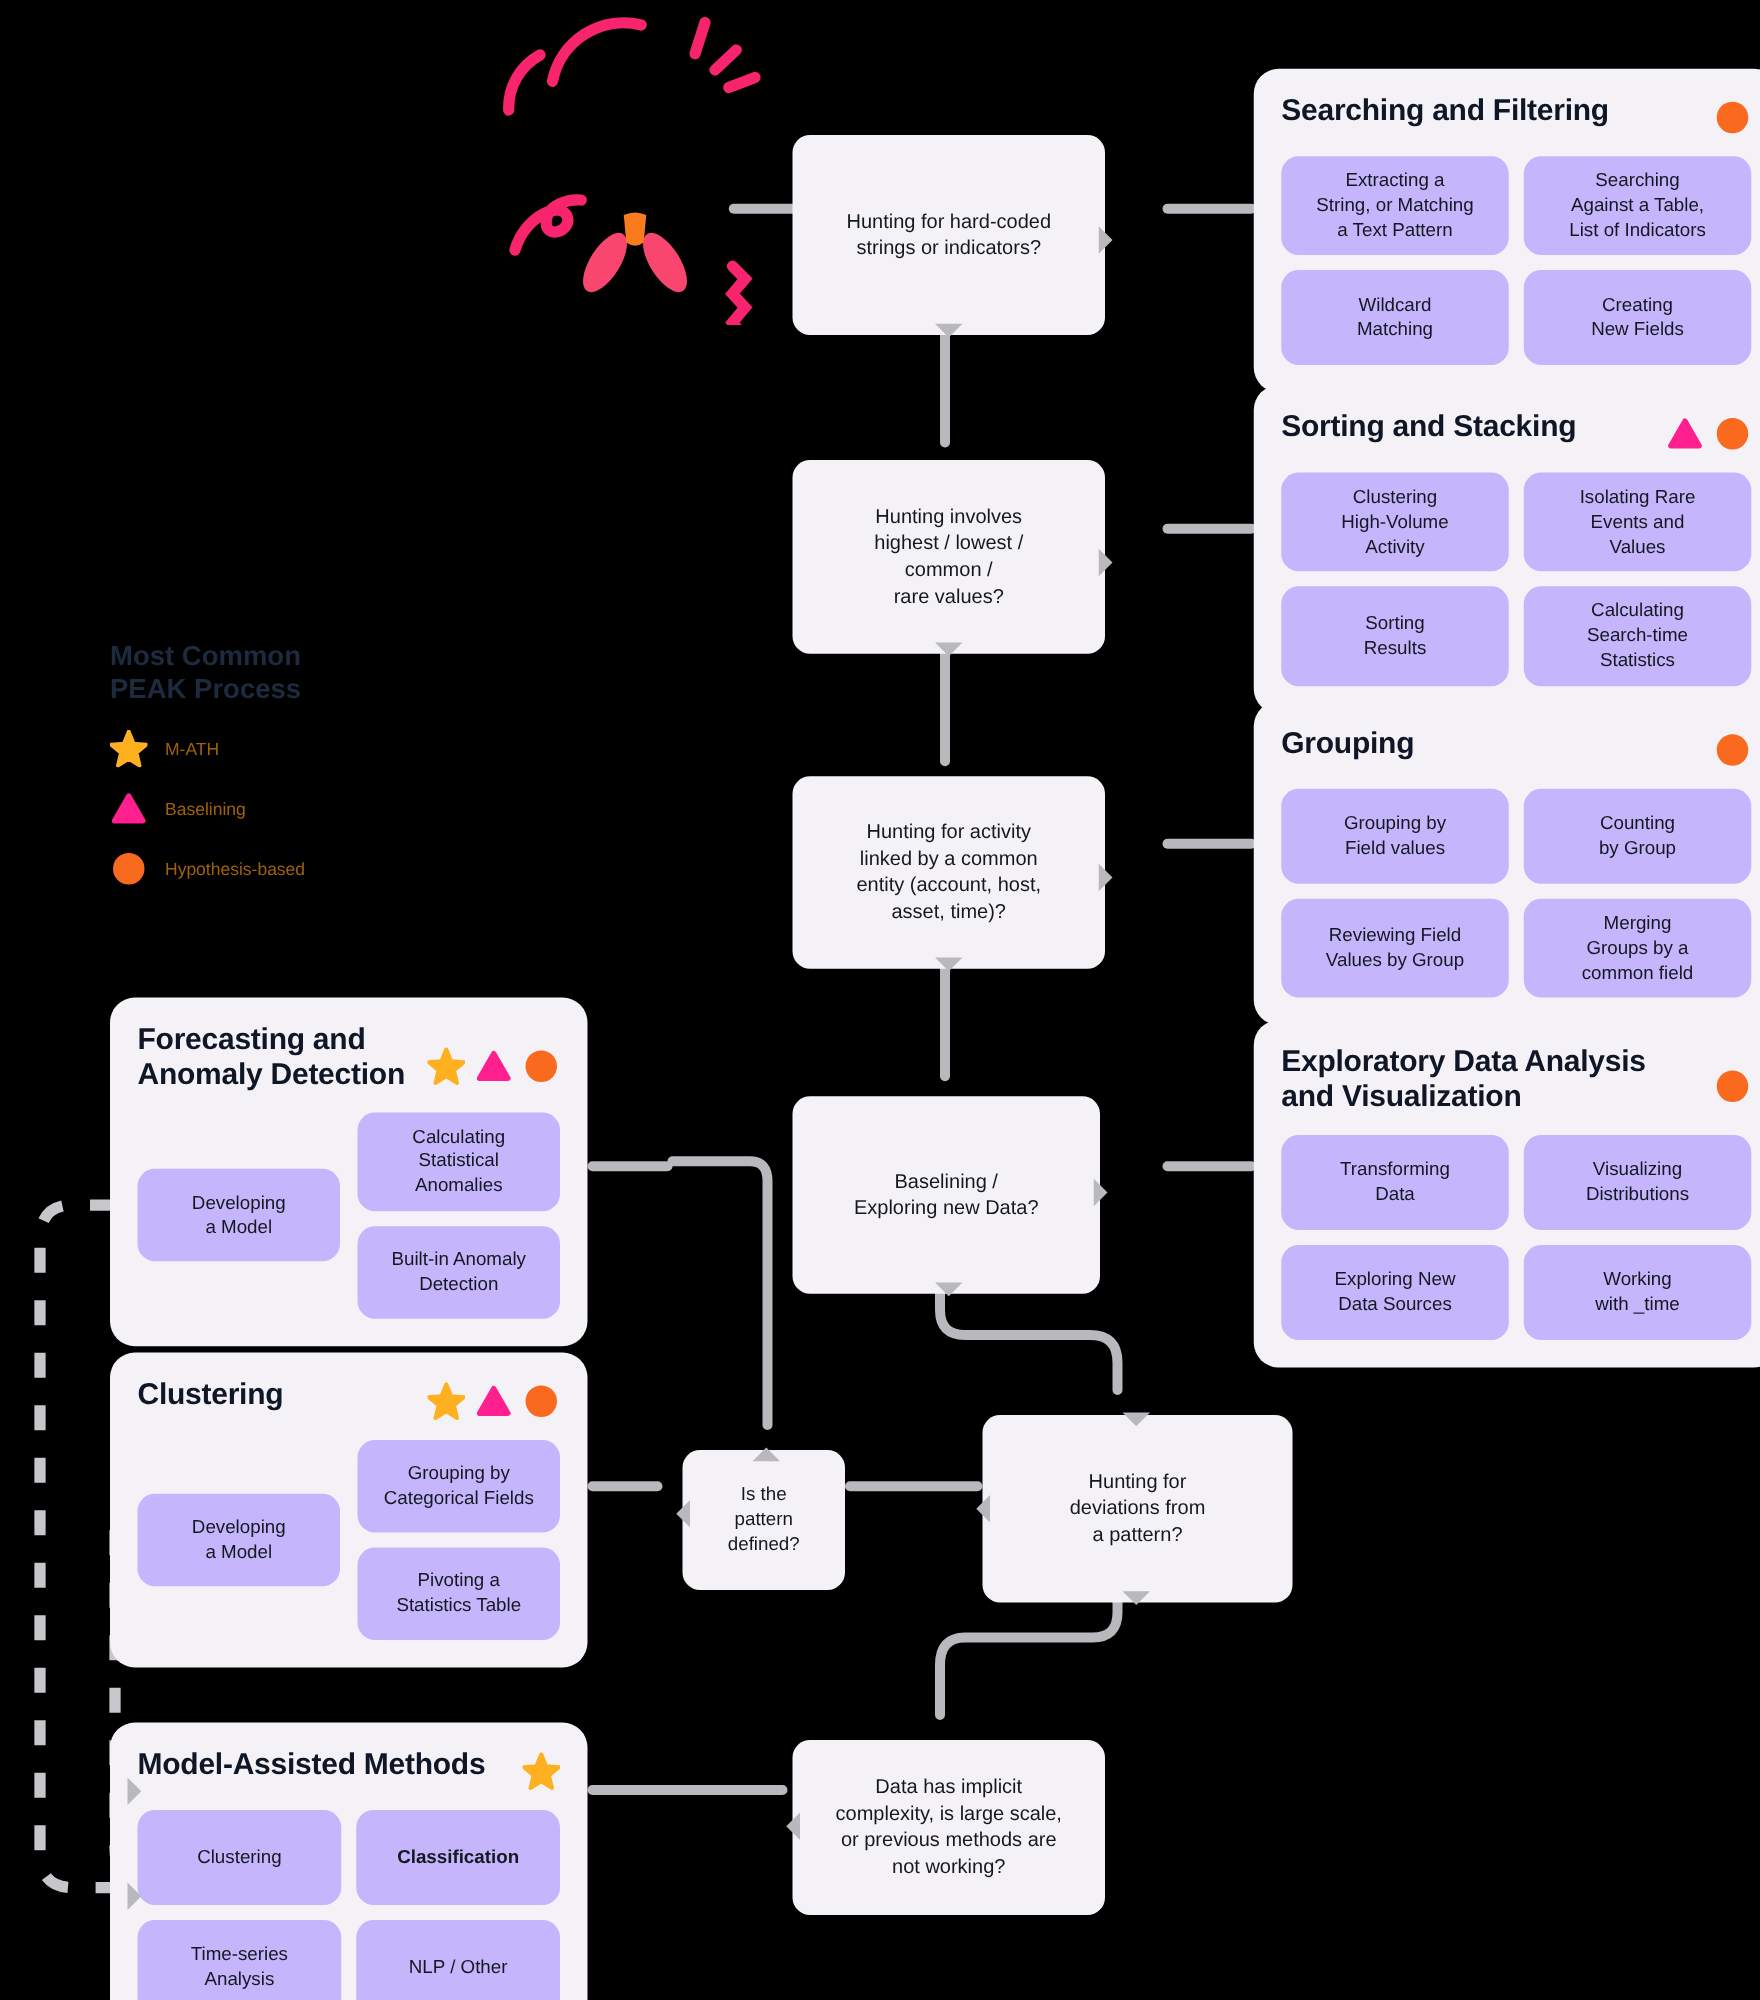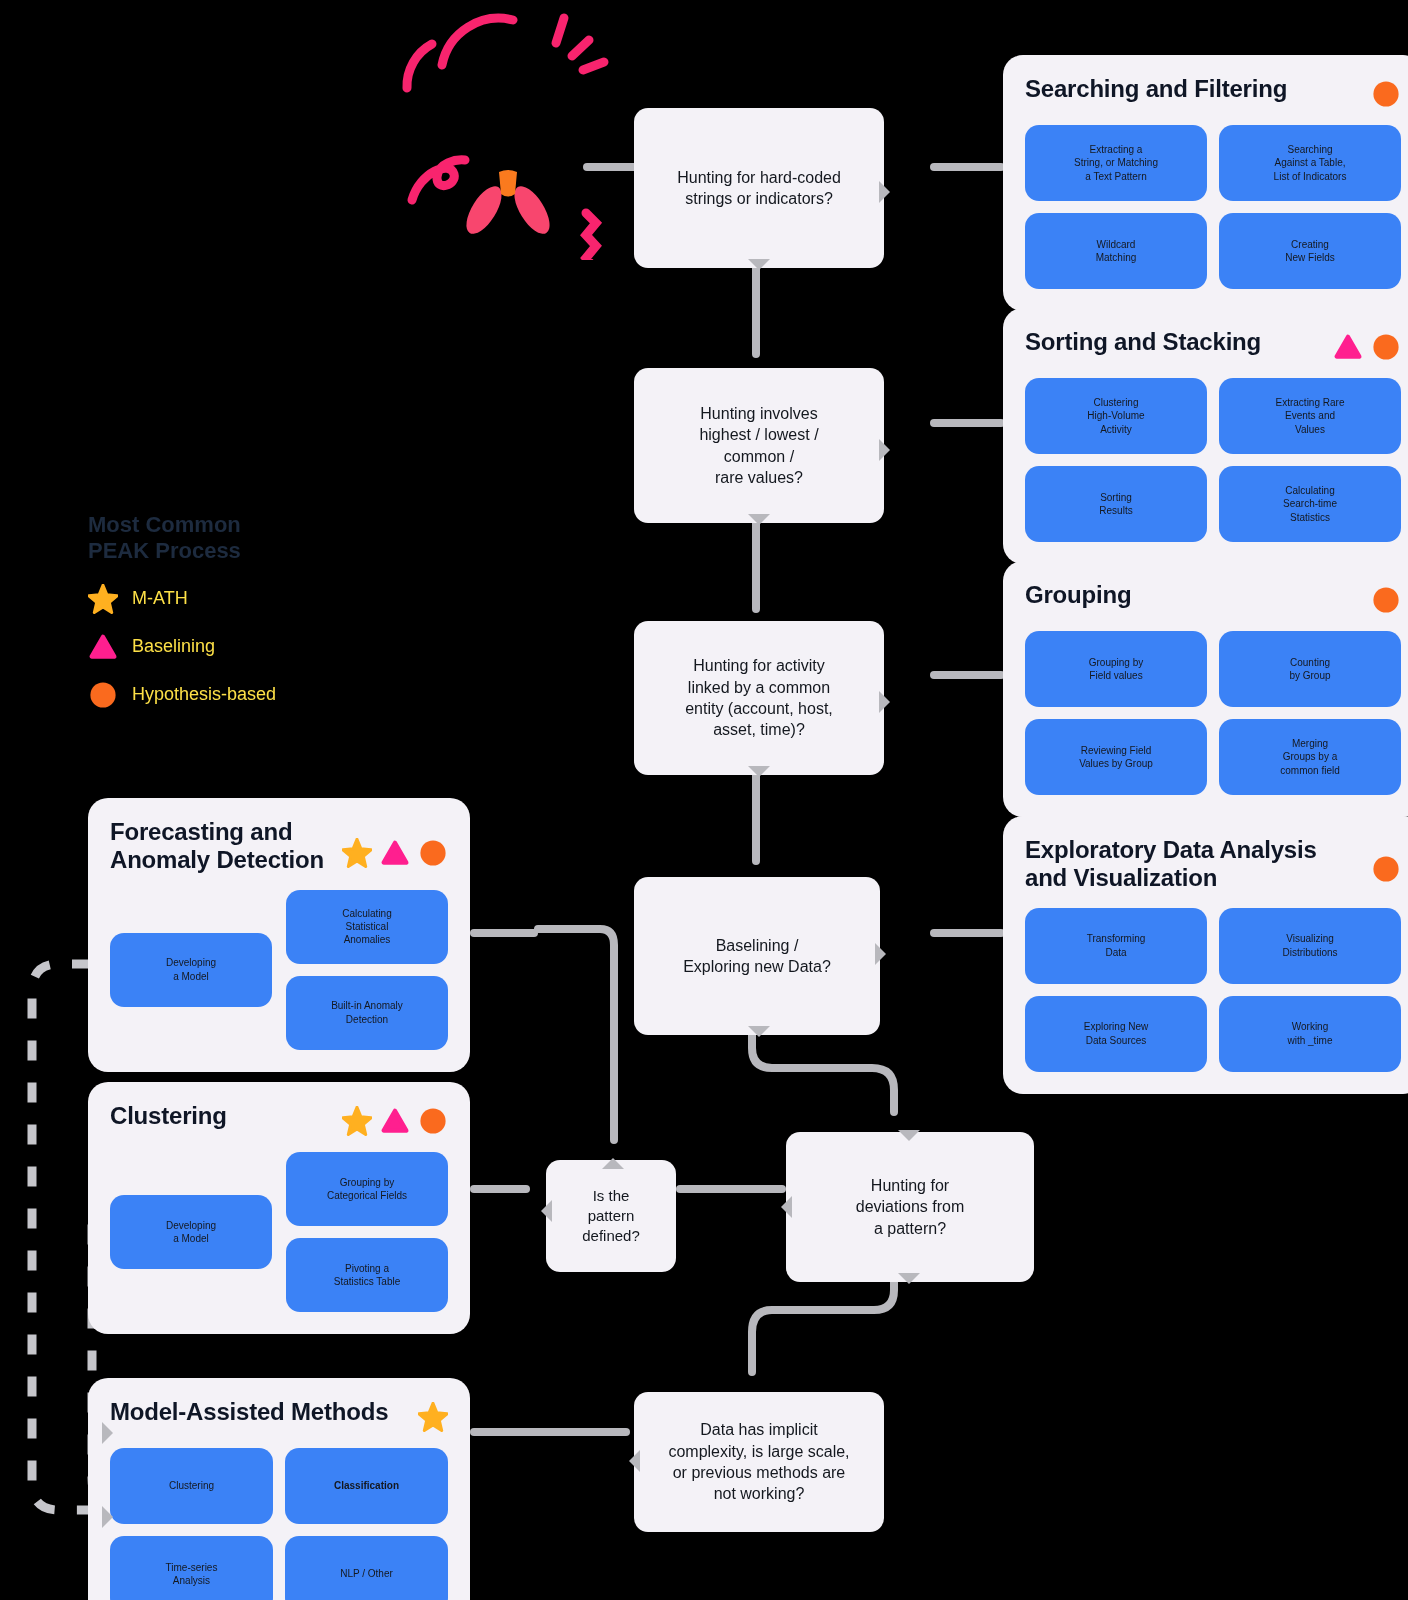--- a/index.html
+++ b/index.html
@@ -45,28 +45,28 @@
     padding-top:4px;
   }
   .sh{width:30px;height:30px;flex:0 0 auto;display:block;}
 
   .cat-grid{
     display:grid;
     grid-template-columns:1fr 1fr;
     gap:12px;
   }
   .chip{
-    background:#3b82f6;
+    background:#c4b5fd;
     border-radius:14px;
     min-height:76px;
     display:flex;
     align-items:center;
     justify-content:center;
     text-align:center;
-    font-size:10px;
+    font-size:15px;
     line-height:1.32;
     color:#14181f;
     padding:10px 12px;
     box-sizing:border-box;
   }
 
   
   .cat-split{
     display:flex;
     gap:14px;
@@ -115,21 +115,21 @@
   svg.curve{position:absolute;overflow:visible;}
   svg.curve path{fill:none;stroke:#b8b8bd;stroke-width:8;stroke-linecap:round;}
   svg.dash path{fill:none;stroke:#c6c6cb;stroke-width:9;stroke-linecap:butt;stroke-dasharray:20 22;}
 
   
   #legend{position:absolute;left:88px;top:512px;}
   .legend-title{
     font-size:22px;font-weight:bold;color:#1d2b3f;line-height:1.18;margin-bottom:20px;
   }
   .legend-row{display:flex;align-items:center;gap:14px;margin-bottom:18px;}
-  .legend-label{font-size:18px;color:#fde047;}
+  .legend-label{font-size:14px;color:#a16207;}
   .legend-row .sh{width:30px;height:30px;}
 
   
   #doodles{position:absolute;left:380px;top:0;width:260px;height:260px;}
 </style>
 </head>
 <body>
 
 <div id="stage">
 
@@ -298,21 +298,21 @@
           </svg>
         <svg class="sh" viewBox="0 0 100 100">
             <circle cx="50" cy="50" r="42" fill="#fa6a1e"></circle>
           </svg>
       </div>
     </div>
     <div class="cat-grid">
       <div class="chip" style="white-space:pre-line;">Clustering
 High-Volume
 Activity</div>
-      <div class="chip" style="white-space:pre-line;">Extracting Rare
+      <div class="chip" style="white-space:pre-line;">Isolating Rare
 Events and
 Values</div>
       <div class="chip" style="white-space:pre-line;">Sorting
 Results</div>
       <div class="chip" style="white-space:pre-line;">Calculating
 Search-time
 Statistics</div>
     </div>
   </div>
 

